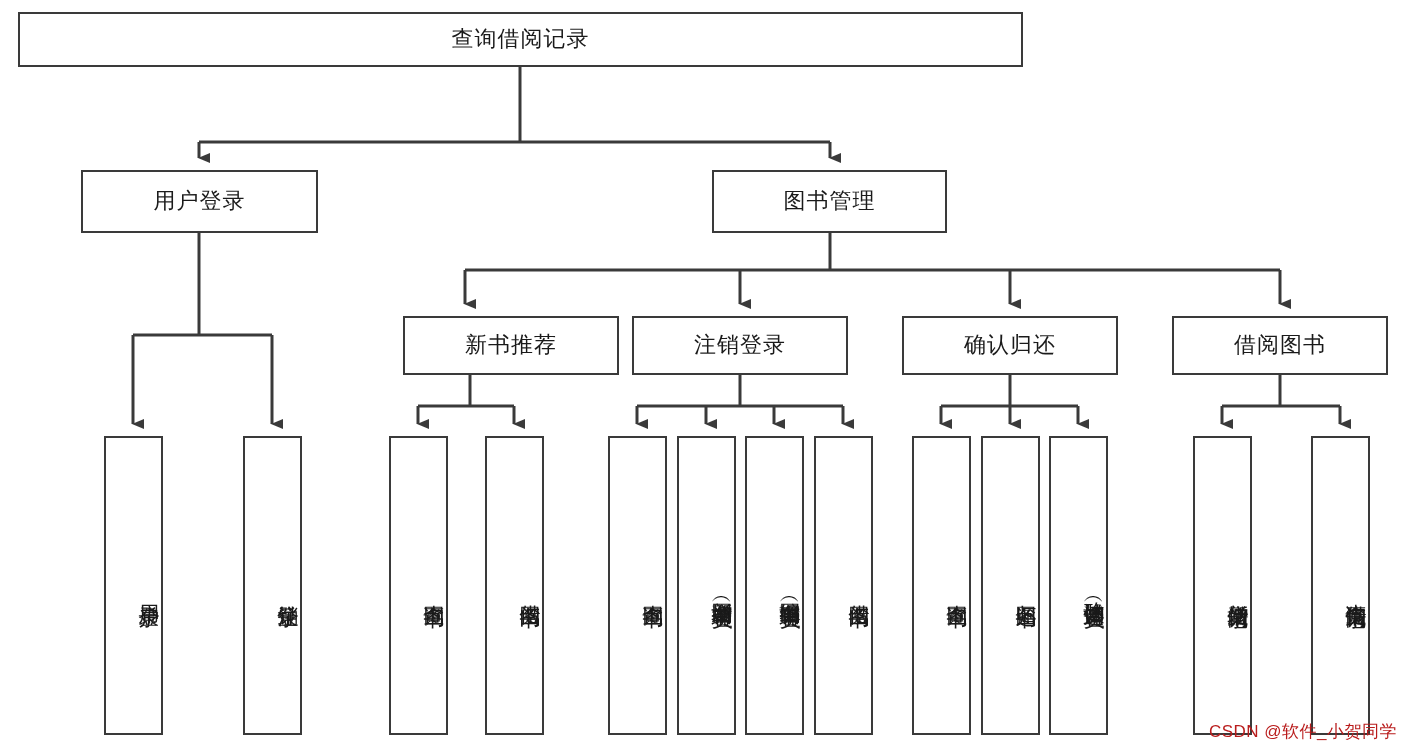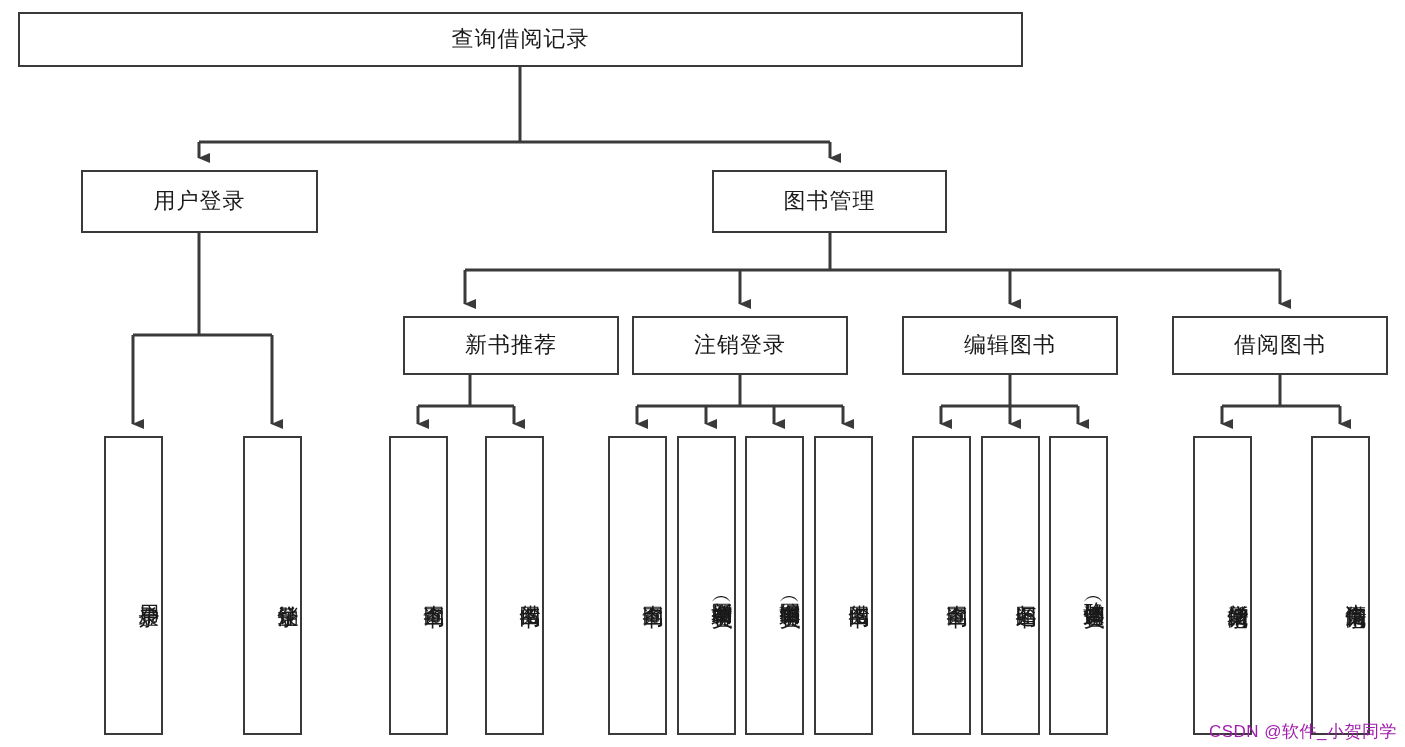--- a/index.html
+++ b/index.html
@@ -54,21 +54,21 @@
   .node.leaf span {
     writing-mode: vertical-rl;
     text-orientation: upright;
     white-space: nowrap;
   }
   #watermark {
     position: absolute;
     right: 8px;
     bottom: 4px;
     font-size: 17px;
-    color: #a21caf;
+    color: #b91c1c;
     letter-spacing: 0.5px;
     z-index: 3;
     white-space: nowrap;
   }
 </style>
 </head>
 <body>
 
 <div id="canvas">
 
@@ -122,21 +122,21 @@
     </g>
   </svg>
 
   <div class="node h" style="left:18px; top:12px; width:1005px; height:55px;">查询借阅记录</div>
 
   <div class="node h" style="left:81px; top:170px; width:237px; height:63px;">用户登录</div>
   <div class="node h" style="left:712px; top:170px; width:235px; height:63px;">图书管理</div>
 
   <div class="node h" style="left:362px; top:316px; width:216px; height:59px;margin-left:41px;">新书推荐</div>
   <div class="node h" style="left:632px; top:316px; width:216px; height:59px;">注销登录</div>
-  <div class="node h" style="left:902px; top:316px; width:216px; height:59px;">编辑图书</div>
+  <div class="node h" style="left:902px; top:316px; width:216px; height:59px;">确认归还</div>
   <div class="node h" style="left:1172px; top:316px; width:216px; height:59px;">借阅图书</div>
 
   <div class="node leaf" style="left:104px; top:436px; width:59px; height:299px;">
     <span>用户登录</span>
   </div>
   <div class="node leaf" style="left:243px; top:436px; width:59px; height:299px;">
     <span>注销登录</span>
   </div>
 
   <div class="node leaf" style="left:389px; top:436px; width:59px; height:299px;">

